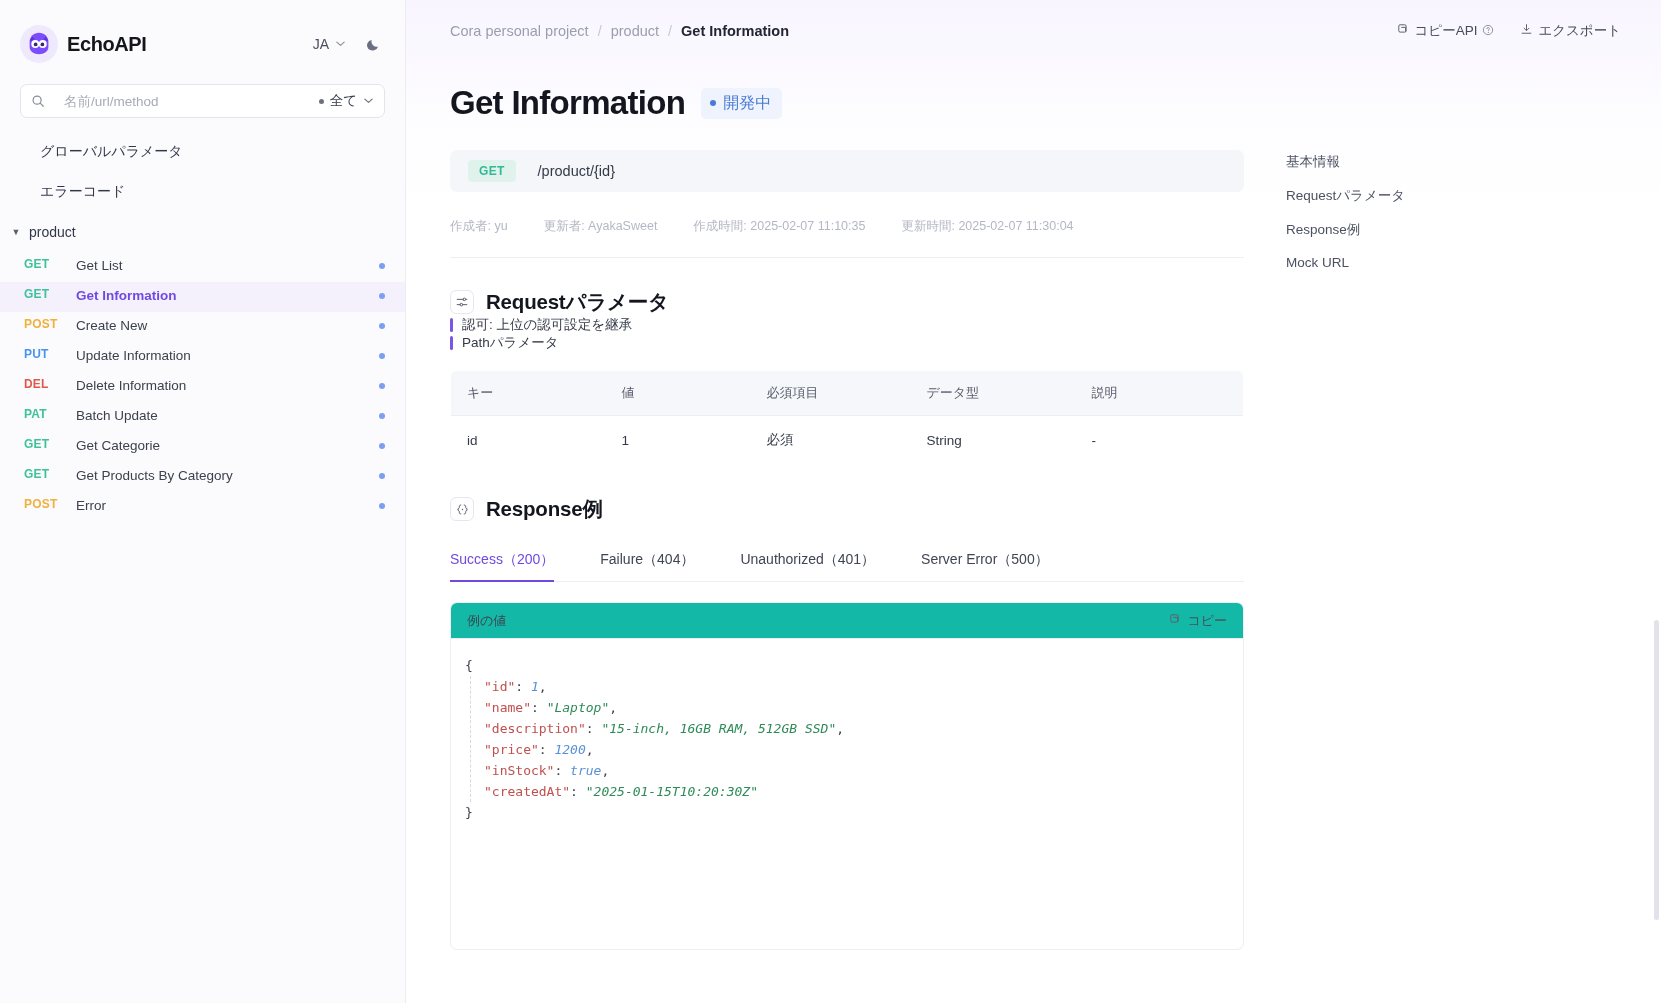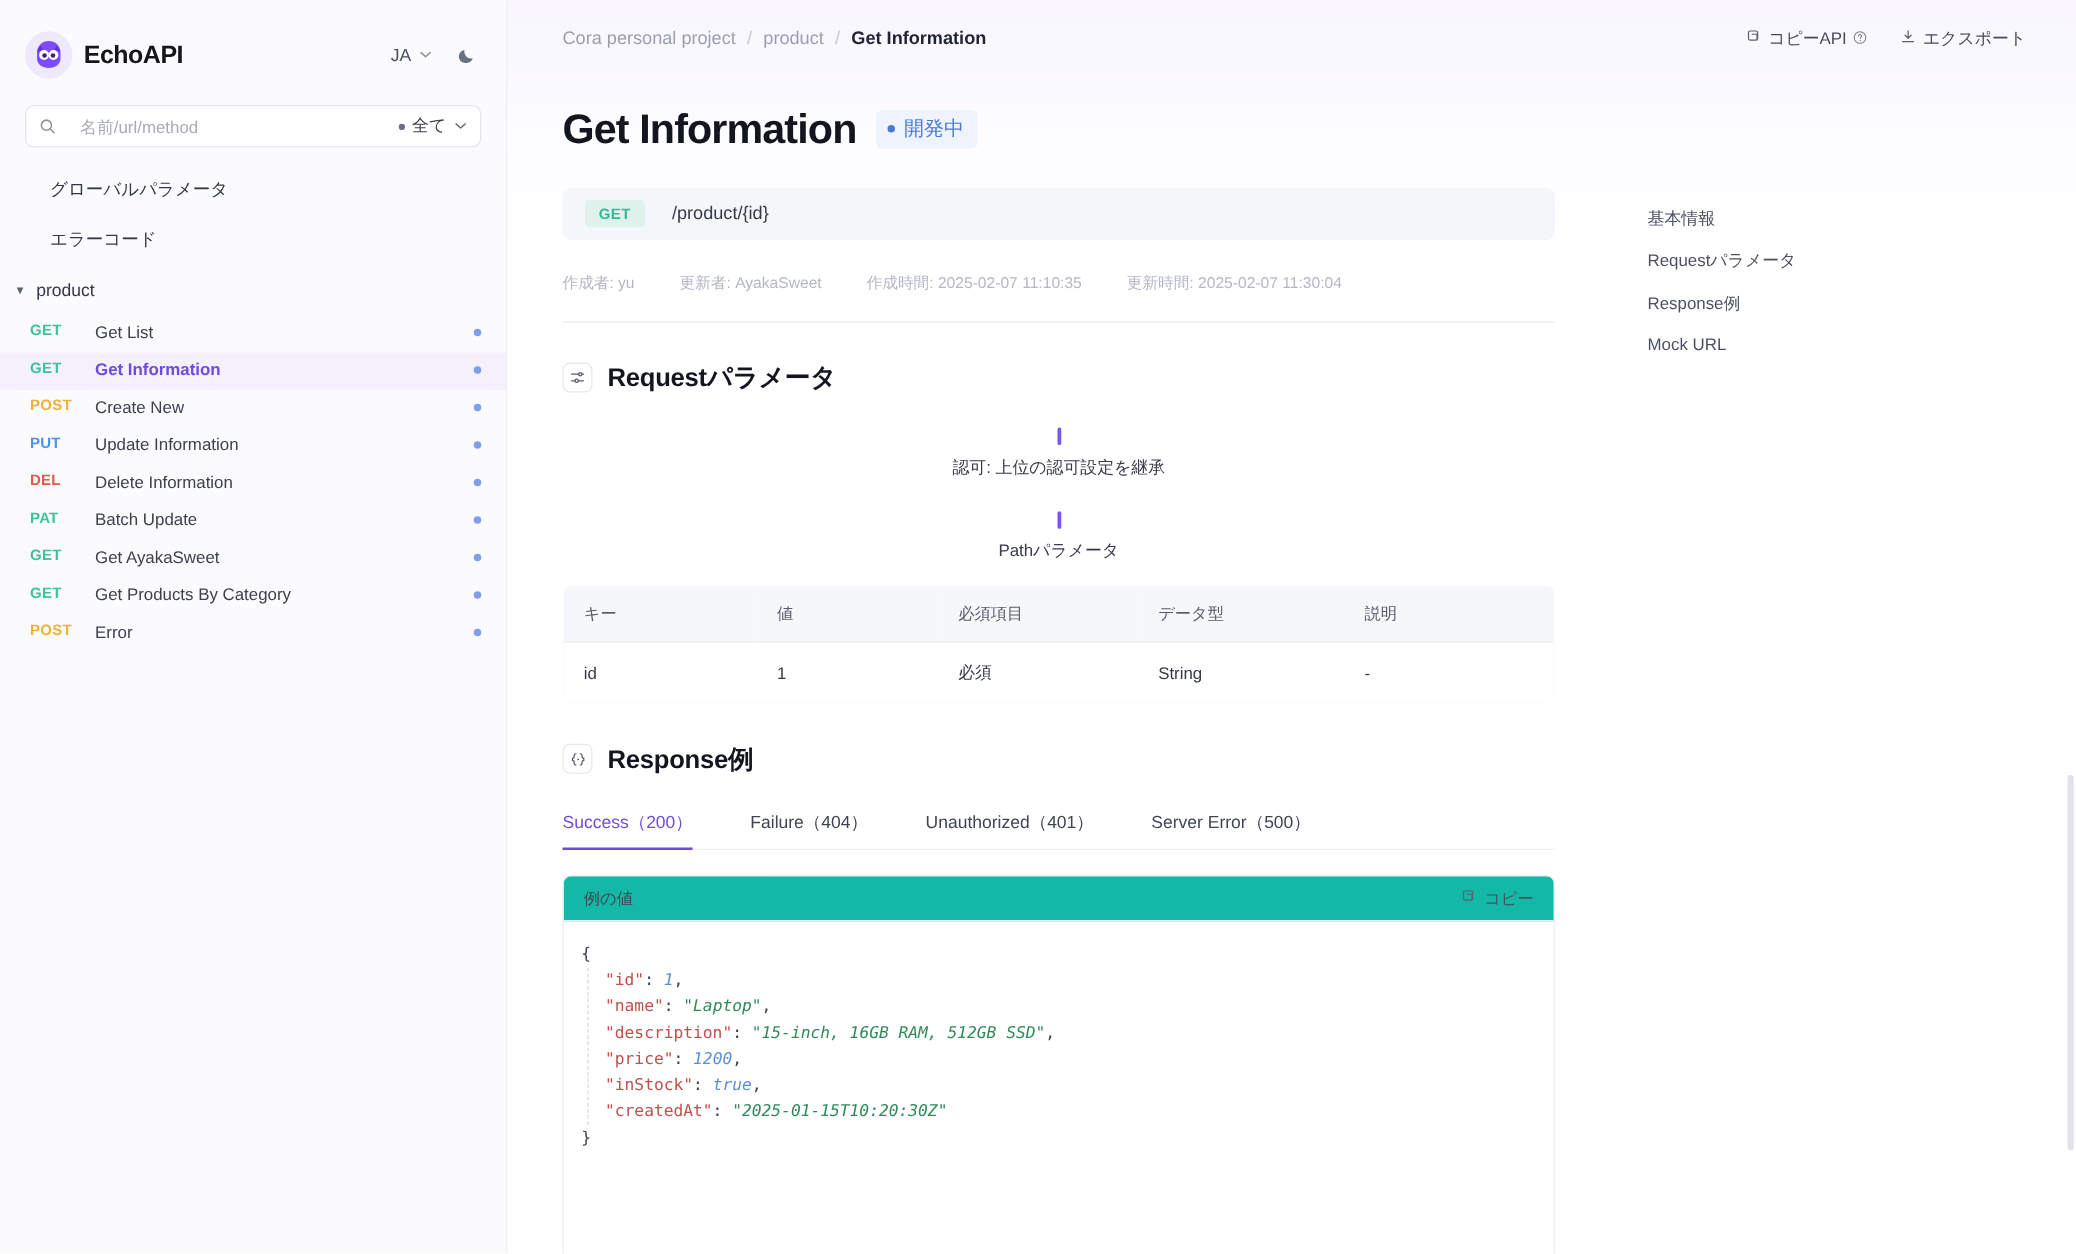--- a/index.html
+++ b/index.html
@@ -171,21 +171,21 @@
   .sec-icon {
     width: 24px; height: 24px; border-radius: 6px;
     border: 1px solid #e6e7ee; background: #fff;
     display: flex; align-items: center; justify-content: center;
     color: #565b6b; font-size: 11px;
   }
   .section-title { font-size: 20.5px; font-weight: 700; color: #13161f; letter-spacing: -0.2px; }
 
   .sub-label {
     display: flex; align-items: center; gap: 9px;
-    margin-top: 26px; font-size: 13.5px; color: #343a48; flex-direction: column;
+    font-size: 13.5px; color: #343a48;
   }
   .bar-mark { width: 3px; height: 14px; background: #7b55e8; border-radius: 2px; }
 
   table.param-table {
     width: 794px; margin-top: 18px;
     border-collapse: collapse;
     border: 1px solid #ededf2;
     border-radius: 6px;
     overflow: hidden;
   }
@@ -239,23 +239,22 @@
   }
   .code-body .ind { border-left: 1px dashed #d7d9e2; padding-left: 13px; margin-left: 5px; display:block;}
   .tk-key  { color: #c0504d; }
   .tk-str  { color: #2e8b57; font-style: italic; }
   .tk-num  { color: #5b8fd9; font-style: italic; }
   .tk-bool { color: #5b8fd9; font-style: italic; }
   .tk-pun  { color: #3c414e; }
 
   
   #toc {
-    position: absolute; top: 158px; left: 880px;
+    position: absolute; top: 145px; left: 880px;
     width: 200px;
-    margin-left: 32px;
   }
   .toc-item {
     font-size: 13.5px; color: #4b5160;
     padding: 8px 0; cursor: pointer; white-space: nowrap;
   }
 
   
   .page-scroll {
     position: absolute; right: 2px; top: 620px;
     width: 5px; height: 300px; border-radius: 3px;
@@ -359,21 +358,21 @@
     </div>
 
     <div class="api-row">
       <span class="method m-pat">PAT</span>
       <span class="api-label">Batch Update</span>
       <span class="api-dot"></span>
     </div>
 
     <div class="api-row">
       <span class="method m-get">GET</span>
-      <span class="api-label">Get AyakaSweet</span>
+      <span class="api-label">Get Categorie</span>
       <span class="api-dot"></span>
     </div>
 
     <div class="api-row">
       <span class="method m-get">GET</span>
       <span class="api-label">Get Products By Category</span>
       <span class="api-dot"></span>
     </div>
 
     <div class="api-row">

